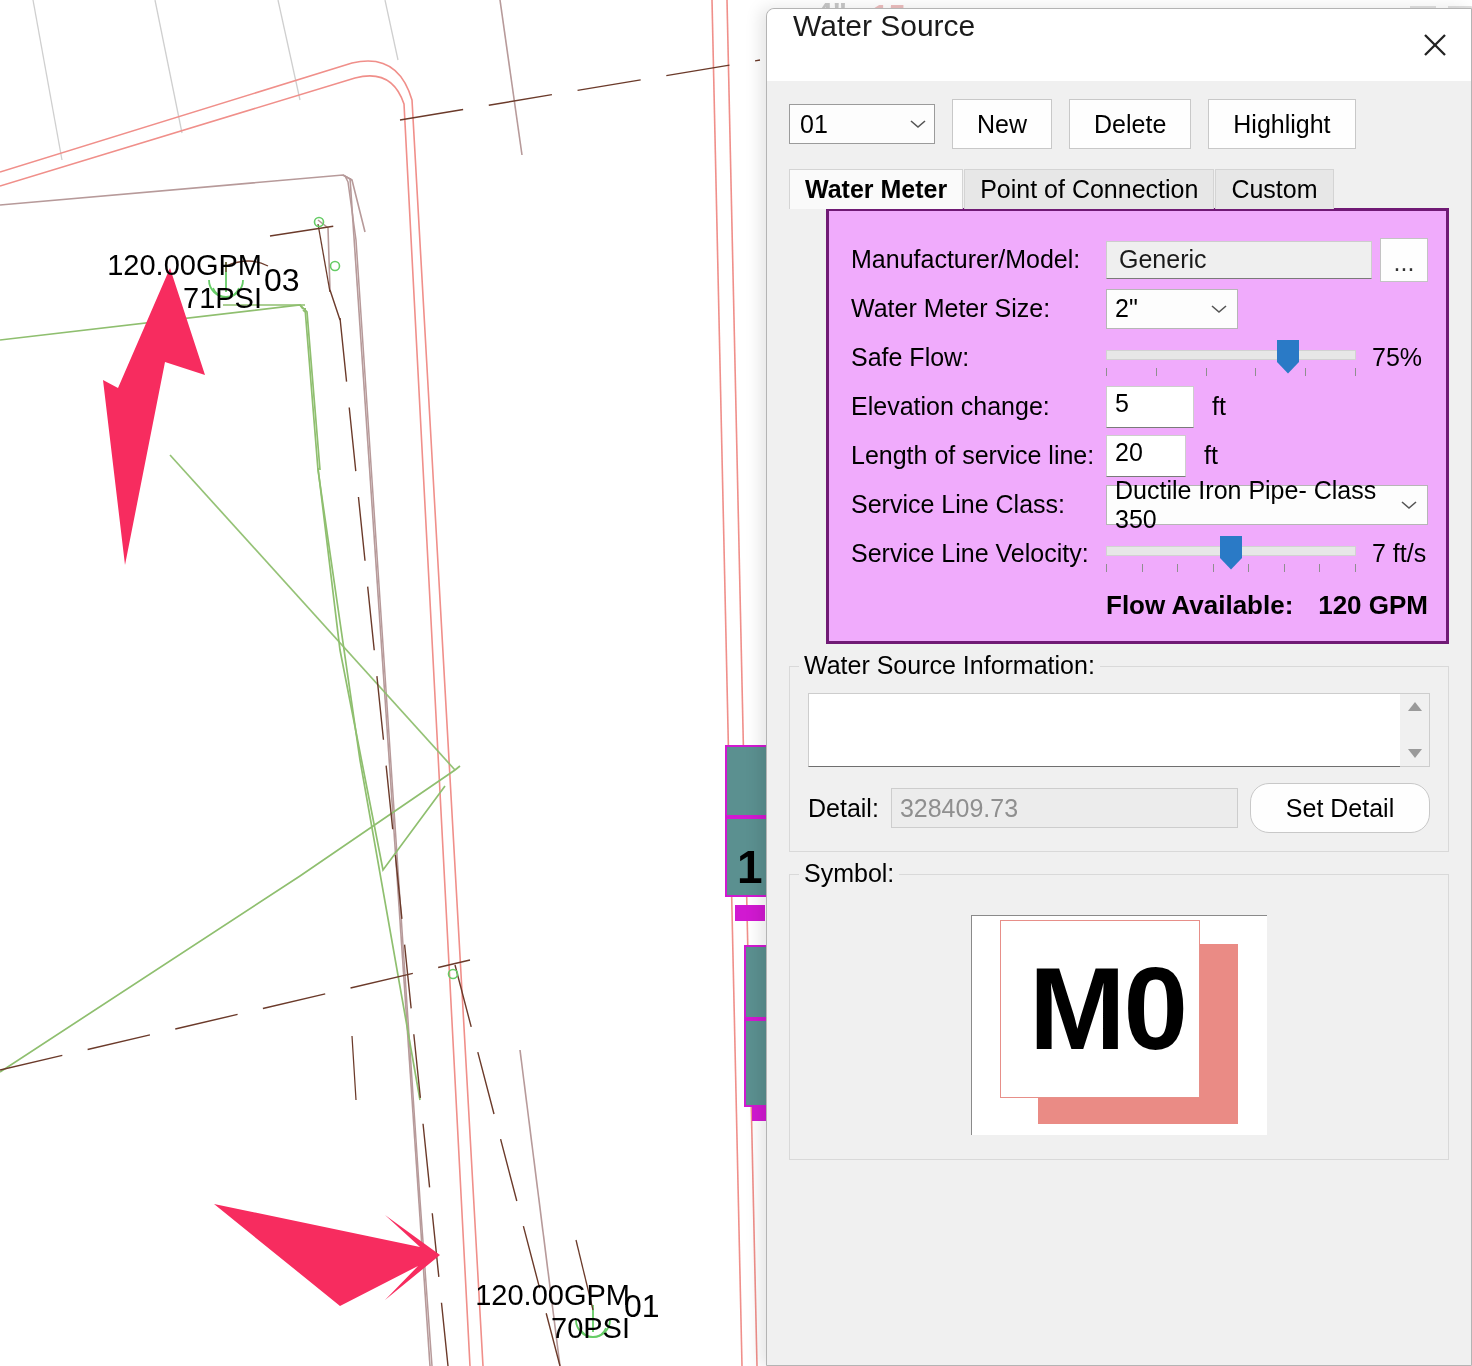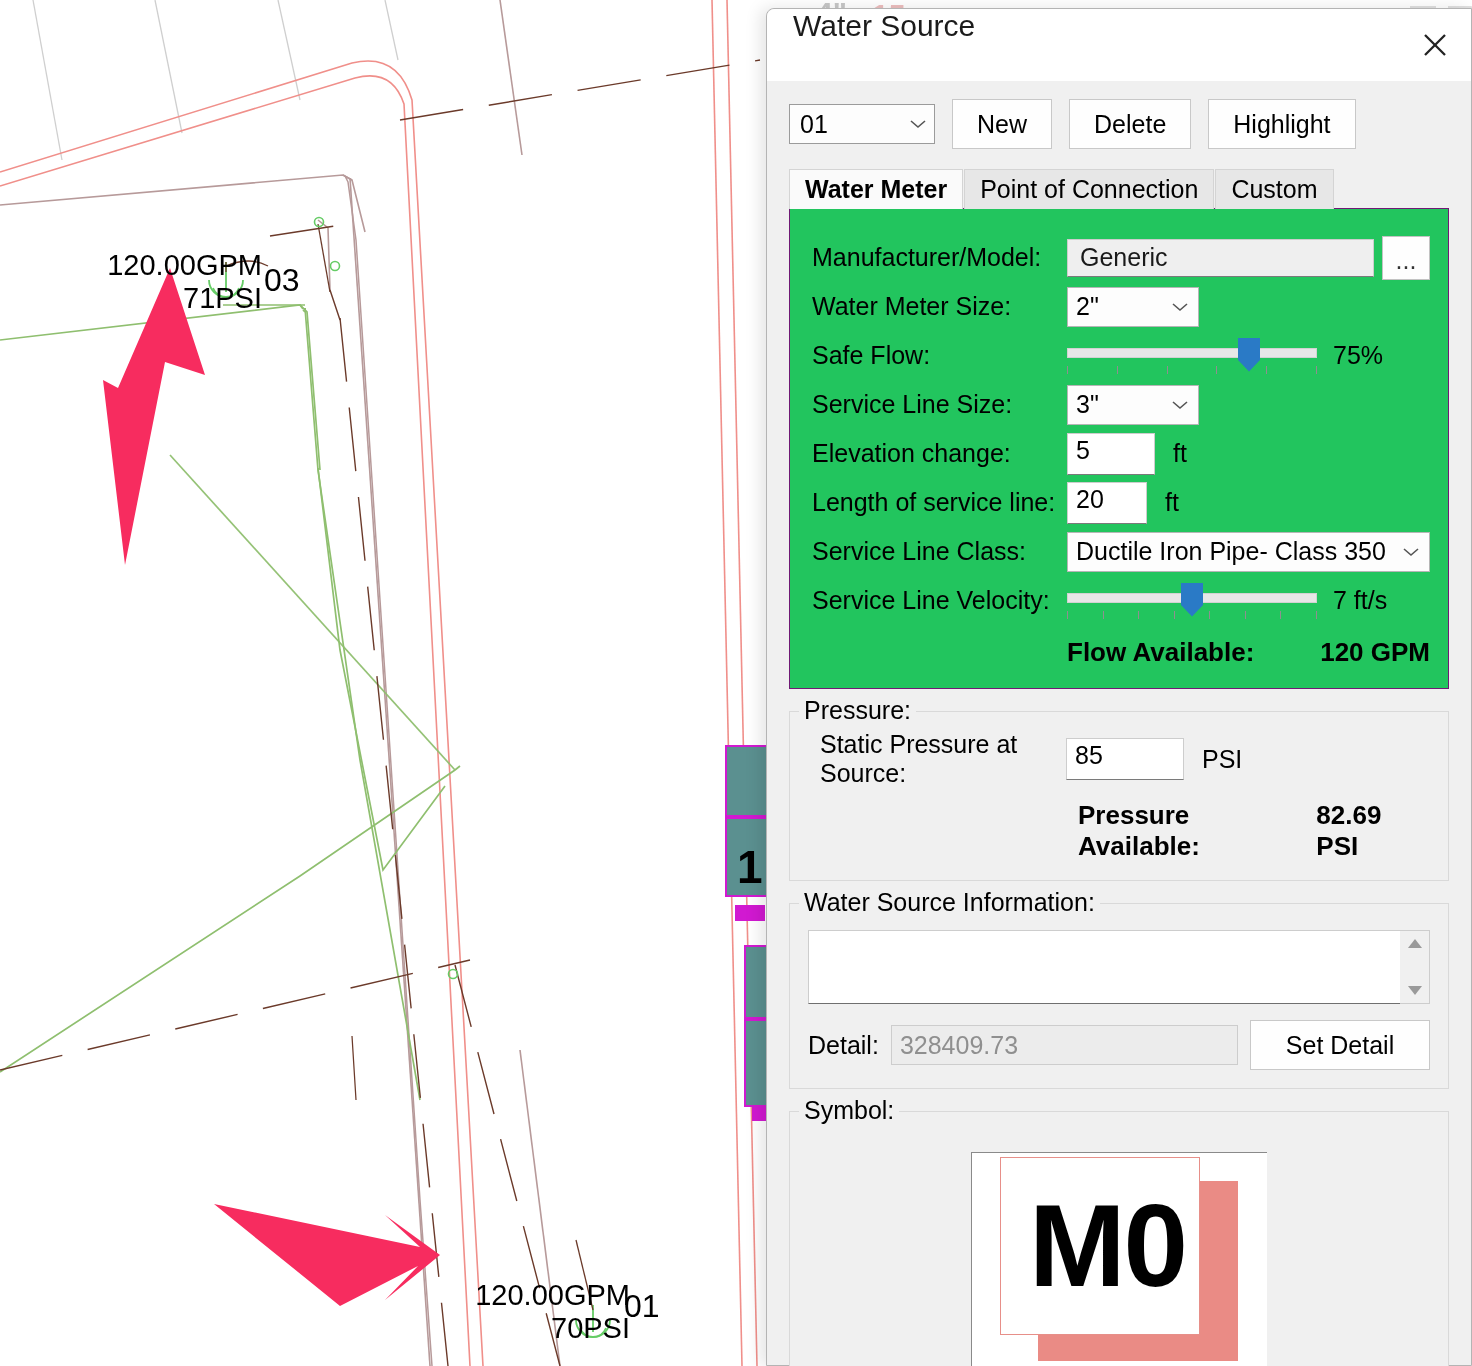--- a/index.html
+++ b/index.html
@@ -115,24 +115,25 @@
     height: 40px; padding: 0 15px;
     display: flex; align-items: center;
     font-size: 25px; color: #000;
     background: #e7e7e7; border: 1px solid #d4d4d4;
     border-bottom: none; cursor: pointer;
     margin-right: 1px;
   }
   .tab.active { background: #fafafa; font-weight: 700; position: relative; z-index: 2; }
 
   .tab-panel {
-    background: #22c55e;
-    border: 1px solid #701a75;
+    background: #f0abfc;
+    border: 3px solid #701a75;
     margin-top: -1px;
     padding: 24px 18px 20px 22px;
+    margin-left: 37px;
   }
 
   .frow { display: flex; align-items: center; min-height: 49px; }
   .flabel { font-size: 25px; color: #000; width: 255px; flex: none; }
   .fctl { flex: 1 1 auto; display: flex; align-items: center; }
 
   .txt-ro {
     height: 38px; background: #efefef;
     border: 1px solid #cdcdcd; border-bottom: 1px solid #7a7a7a;
     font-size: 25px; color: #1a1a1a;
@@ -441,31 +442,20 @@
                 <i style="left: 149px;"></i>
                 <i style="left: 199px;"></i>
                 <i style="left: 249px;"></i>
               </div>
             <div class="slider-thumb" style="left: 171px;"></div>
           </div>
           <span class="slider-val">75%</span>
         </div>
       </div>
 
-      <div class="frow">
-        <div class="flabel">Service Line Size:</div>
-        <div class="fctl">
-          <div class="combo" style="width:132px;">
-            <span class="val">3"</span>
-            <svg class="chev" viewBox="0 0 20 12">
-              <polyline points="3,3 10,9 17,3" fill="none" stroke="#555" stroke-width="1.6"></polyline>
-            </svg>
-          </div>
-        </div>
-      </div>
 
       <div class="frow">
         <div class="flabel">Elevation change:</div>
         <div class="fctl">
           <div class="txtbox" style="width:88px;">5</div>
           <span class="unit">ft</span>
         </div>
       </div>
 
       <div class="frow">
@@ -508,52 +498,38 @@
           <span class="slider-val">7 ft/s</span>
         </div>
       </div>
 
       <div class="readout" style="padding-left:255px;">
         <span class="rl">Flow Available:</span>
         <span class="rv">120 GPM</span>
       </div>
     </div>
 
-    <div class="group">
-      <span class="legend">Pressure:</span>
-      <div class="frow" style="min-height:46px;">
-        <div class="flabel" style="width:258px; padding-left:12px;">Static Pressure at Source:</div>
-        <div class="fctl">
-          <div class="txtbox" style="width:118px; background:#fff;">85</div>
-          <span class="unit">PSI</span>
-        </div>
-      </div>
-      <div class="readout" style="padding-left:270px;">
-        <span class="rl">Pressure Available:</span>
-        <span class="rv">82.69 PSI</span>
-      </div>
-    </div>
 
     <div class="group">
       <span class="legend">Water Source Information:</span>
       <div class="ta-wrap">
         <div class="textarea"></div>
         <div class="ta-scroll">
           <svg width="16" height="12" viewBox="0 0 16 12">
             <polygon points="8,2 15,11 1,11" fill="#9a9a9a"></polygon>
           </svg>
           <svg width="16" height="12" viewBox="0 0 16 12">
             <polygon points="8,10 1,1 15,1" fill="#9a9a9a"></polygon>
           </svg>
         </div>
       </div>
       <div class="detail-row">
         <span class="detail-lbl">Detail:</span>
         <span class="detail-val">328409.73</span>
-        <div class="btn" style="width:180px;">Set Detail</div>
+        <div class="btn" style="width:180px;border-radius:19px;">Set Detail</div>
       </div>
     </div>
 
     <div class="group" style="padding-bottom:14px;">
       <span class="legend">Symbol:</span>
       <div class="symbol-frame">
         <div class="sym-pink"></div>
         <div class="sym-white"></div>
         <div class="sym-text">M0</div>
       </div>

